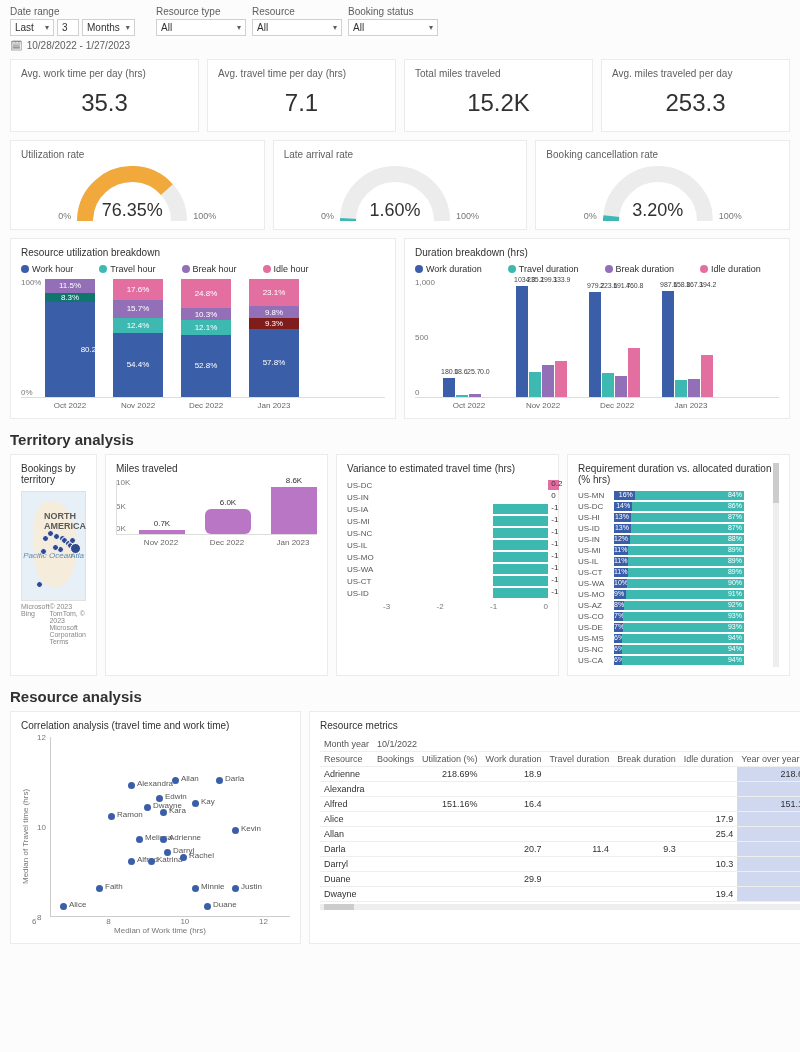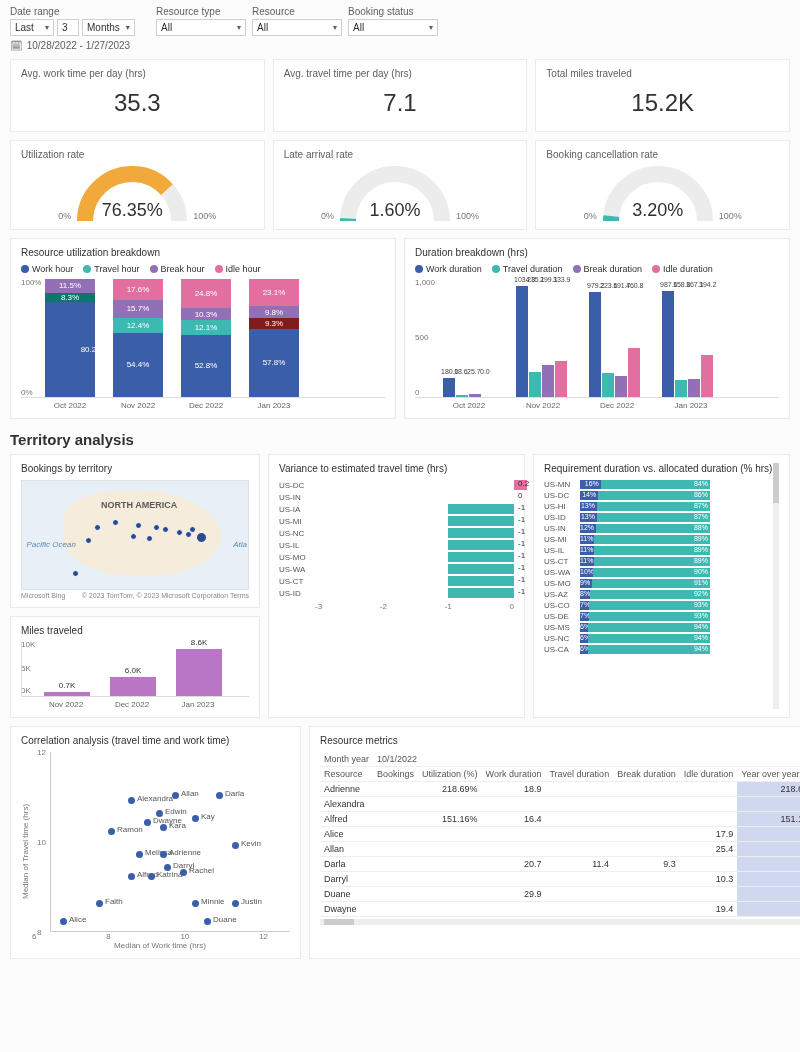--- a/index.html
+++ b/index.html
@@ -17,21 +17,21 @@
   .kpi-value { font-size: 24px; text-align: center; padding: 4px 0 6px; }
   .gauge-wrap { display:flex; align-items:flex-end; justify-content:center; gap:6px; }
   .gauge { position:relative; width:110px; height:55px; overflow:hidden; }
   .gauge-bg, .gauge-fg { position:absolute; left:0; top:0; width:110px; height:110px; border-radius:50%; border:16px solid; }
   .gauge-bg { border-color:#ececec; clip-path: polygon(0 0, 100% 0, 100% 50%, 0 50%); }
   .gauge-fg.orange { border-color:#f2a93b; }
   .gauge-fg.teal { border-color:#3db9b2; }
   .gauge-val { position:absolute; bottom:0; left:0; right:0; text-align:center; font-size:18px; }
   .g-end { font-size:9px; color:#777; }
   .chart-title-sm { font-size: 10px; color: #323130; margin-bottom:6px; }
-  .legend-row { display:flex; gap:10px; font-size:9px; margin-bottom:4px; }
+  .legend-row { display:flex; gap:26px; font-size:9px; margin-bottom:4px; }
   .lg-item { display:flex; align-items:center; gap:3px; }
   .sw { width:8px; height:8px; border-radius:50%; }
   .c-blue{background:#3b5ea9;} .c-teal{background:#3db9b2;} .c-purple{background:#936fb8;} .c-pink{background:#e36fa0;}
   .stacked { display:flex; align-items:flex-end; gap:18px; height:120px; position:relative; padding-left:24px; border-bottom:1px solid #ddd; }
   .y-axis { position:absolute; left:0; top:0; bottom:0; display:flex; flex-direction:column; justify-content:space-between; font-size:8px; color:#777; }
   .bar-col { width:50px; display:flex; flex-direction:column-reverse; align-items:center; }
   .seg { width:100%; color:#fff; font-size:8px; text-align:center; display:flex; align-items:center; justify-content:center; }
   .x-labels { display:flex; gap:18px; padding-left:24px; font-size:8px; color:#666; margin-top:3px; }
   .x-labels span { width:50px; text-align:center; }
   .grouped { display:flex; align-items:flex-end; gap:22px; height:120px; position:relative; padding-left:28px; border-bottom:1px solid #ddd; }
@@ -121,20 +121,24 @@
       <div class="kpi-value">35.3</div>
     </div>
     <div class="card">
       <div class="kpi-label">Avg. travel time per day (hrs)</div>
       <div class="kpi-value">7.1</div>
     </div>
     <div class="card">
       <div class="kpi-label">Total miles traveled</div>
       <div class="kpi-value">15.2K</div>
     </div>
+    <div class="card">
+      <div class="kpi-label">Avg. miles traveled per day</div>
+      <div class="kpi-value">253.3</div>
+    </div>
   </div>
 
   <div class="row">
     <div class="card">
       <div class="kpi-label">Utilization rate</div>
       <div class="gauge-wrap">
         <span class="g-end">0%</span>
         <div class="gauge">
           <div class="gauge-bg"></div>
           <div class="gauge-fg orange" style="clip-path: polygon(0 0, 100% 0, 100% 50%, 0 50%); transform: rotate(-42deg);"></div>
@@ -313,21 +317,21 @@
           <span style="width: 52px;">Oct 2022</span>
           <span style="width: 52px;">Nov 2022</span>
           <span style="width: 52px;">Dec 2022</span>
           <span style="width: 52px;">Jan 2023</span>
         </div>
     </div>
   </div>
 
   <div class="section-h">Territory analysis</div>
   <div class="row">
-    <div style="flex:0 0 250px; display:flex; flex-direction:column; gap:8px;justify-content:space-between;">
+    <div style="flex:0 0 250px; display:flex; flex-direction:row; gap:8px;justify-content:space-between;">
       <div class="card">
         <div class="chart-title-sm">Bookings by territory</div>
         <div class="map-img">
           <div class="map-land" style="left:18%;top:8%;width:70%;height:80%;"></div>
           <span class="map-label" style="left:35%;top:18%;">NORTH AMERICA</span>
           <span class="map-label" style="left:2%;top:55%;font-weight:400;font-style:italic;font-size:8px;color:#5b89b3">Pacific Ocean</span>
           <span class="map-label" style="right:1px;top:55%;font-weight:400;font-style:italic;font-size:8px;color:#5b89b3">Atla</span>
           <div class="map-dot" style="left:40%;top:35%"></div>
             <div class="map-dot" style="left:50%;top:38%"></div>
           <div class="map-dot" style="left:58%;top:40%"></div>
@@ -350,21 +354,21 @@
       <div class="card">
         <div class="chart-title-sm">Miles traveled</div>
         <div style="position:relative">
           <div style="position:absolute;left:0;top:-2px;font-size:8px;color:#777">10K</div>
           <div style="position:absolute;left:0;top:22px;font-size:8px;color:#777">5K</div>
           <div style="position:absolute;left:0;top:44px;font-size:8px;color:#777">0K</div>
           <div class="miles-chart" id="miles-chart">
               <div class="mbar" style="height: 3.85px;">
                 <div class="lbl">0.7K</div>
               </div>
-              <div class="mbar" style="height: 19px;">
+              <div class="mbar" style="height: 25px; border-radius: 6px;">
                 <div class="lbl">6.0K</div>
               </div>
               <div class="mbar" style="height: 47.3px;">
                 <div class="lbl">8.6K</div>
               </div>
             </div>
         </div>
         <div class="x-labels" id="miles-x" style="gap:20px;padding-left:22px;">
             <span style="width: 46px;">Nov 2022</span>
             <span style="width: 46px;">Dec 2022</span>
@@ -572,20 +576,21 @@
               </div>
             </div>
           </div>
       </div>
       <div class="scrollbar">
           <div class="thumb"></div>
         </div>
     </div>
   </div>
 
+  <div class="section-h">Resource analysis</div>
   <div class="row">
     <div class="card" style="flex:0 0 280px">
       <div class="chart-title-sm">Correlation analysis (travel time and work time)</div>
       <div style="display:flex;">
         <div style="writing-mode:vertical-rl;transform:rotate(180deg);font-size:8px;color:#777;text-align:center;">Median of Travel time (hrs)</div>
         <div>
           <div class="scatter" id="scatter">
               <span style="position: absolute; left: -14px; font-size: 8px; color: rgb(119, 119, 119); top: -4px;">12</span>
               <span style="position: absolute; left: -14px; font-size: 8px; color: rgb(119, 119, 119); top: 86px;">10</span>
               <span style="position: absolute; left: -14px; font-size: 8px; color: rgb(119, 119, 119); top: 176px;">8</span>

